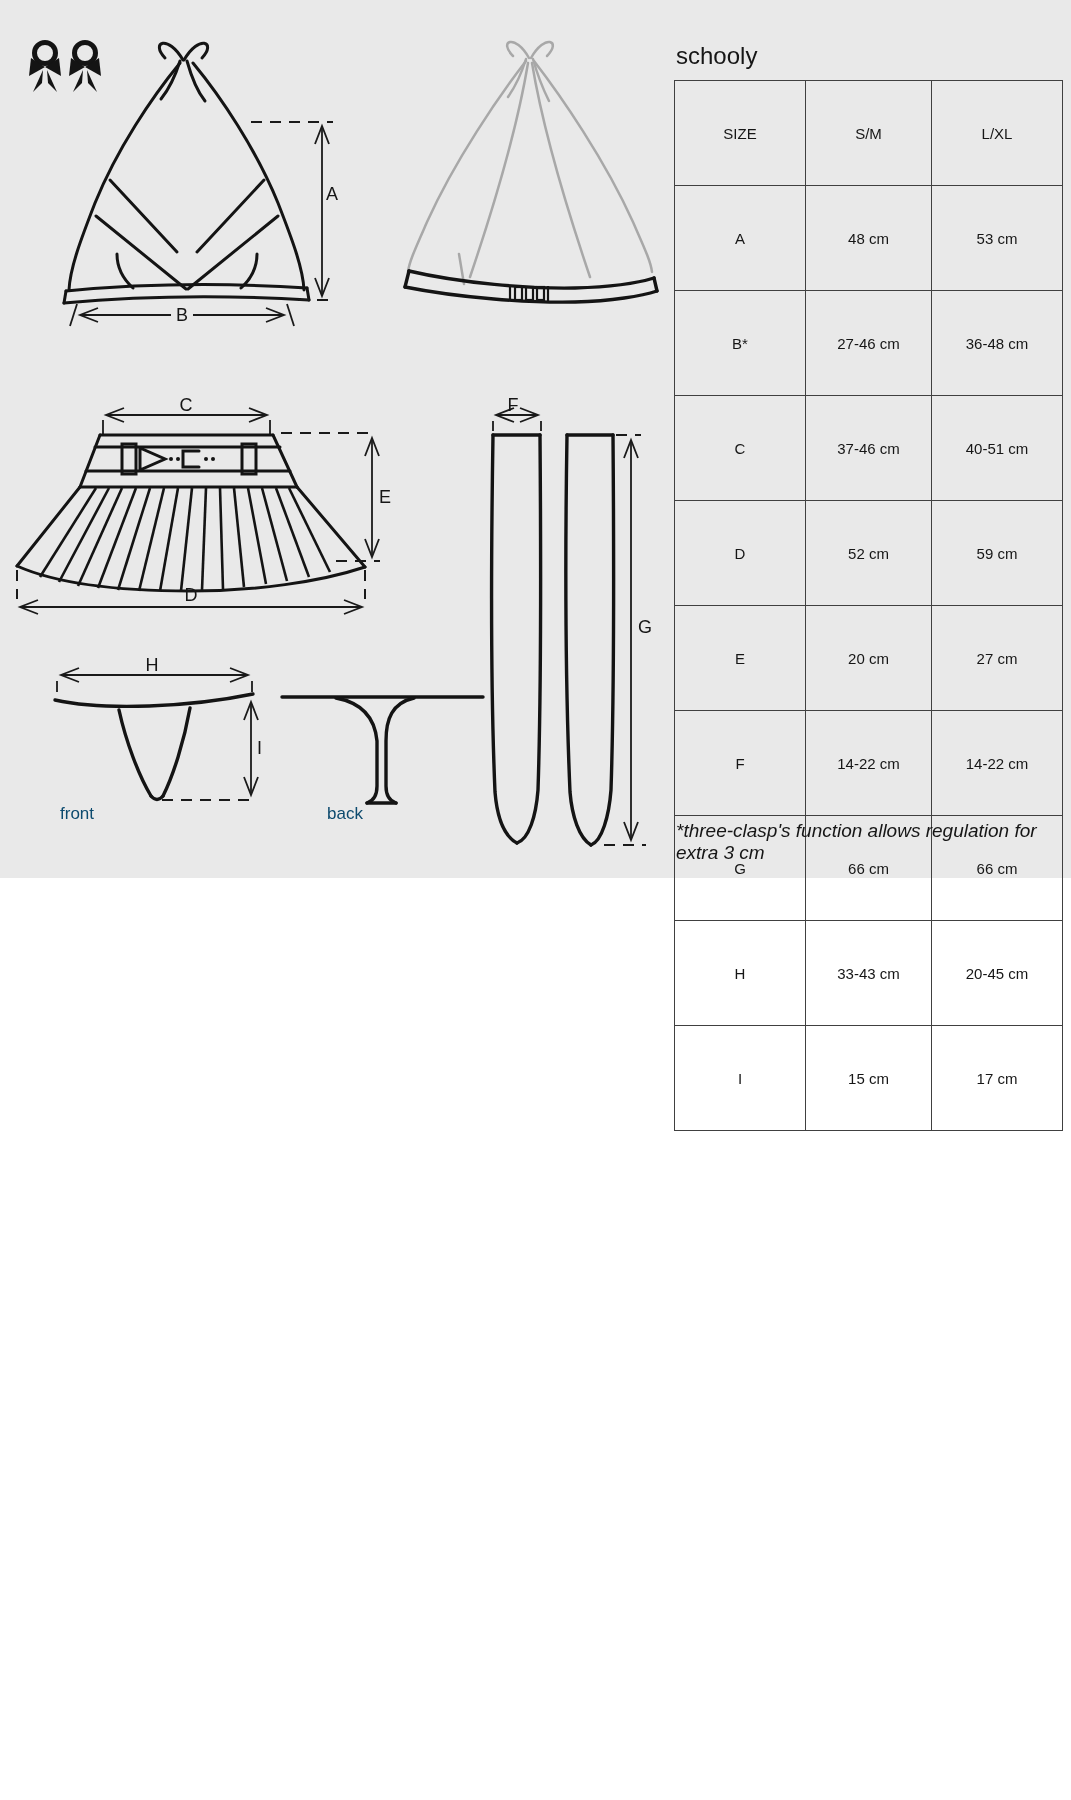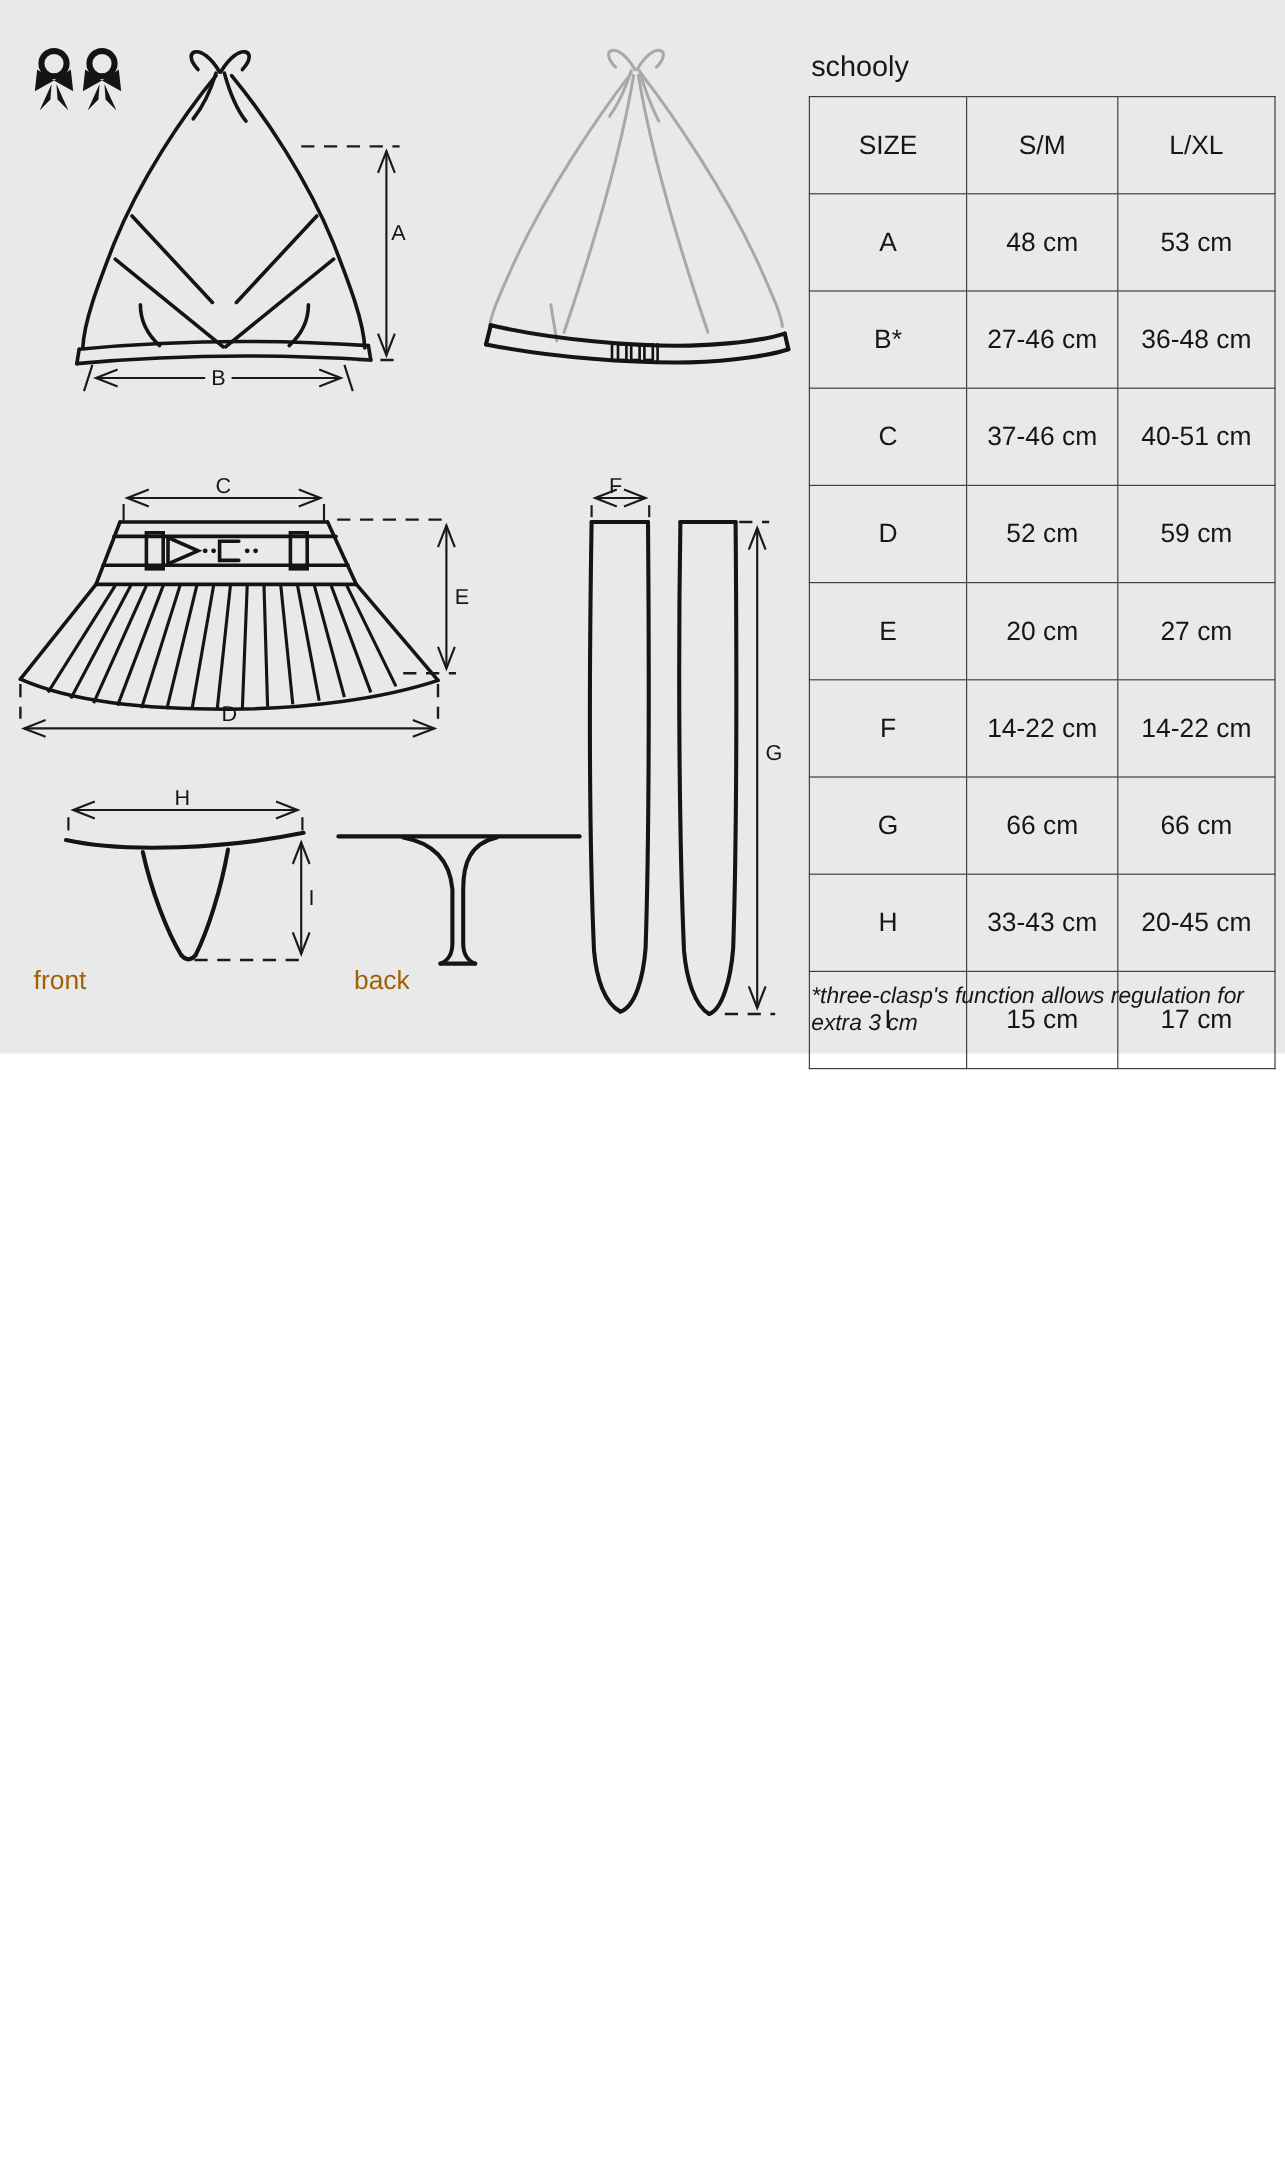--- a/index.html
+++ b/index.html
@@ -3,25 +3,25 @@
 <meta charset="utf-8">
 <style>
   html,body{margin:0;padding:0;background:#ffffff;}
   .canvas{position:relative;width:1071px;height:1800px;background:#ffffff;overflow:hidden;
           font-family:"Liberation Sans", sans-serif;color:#161616;}
   .panel{position:absolute;left:0;top:0;width:1071px;height:878px;background:#e9e9e9;}
   svg.diagram{position:absolute;left:0;top:0;}
   .lbl{position:absolute;font-size:18px;color:#161616;white-space:nowrap;}
   .lbl.center{transform:translateX(-50%);}
   .lbl.onLine{background:#e9e9e9;padding:0 5px;}
-  .viewlbl{position:absolute;font-size:22px;color:#a16207;white-space:nowrap;}
+  .viewlbl{position:absolute;font-size:17px;color:#0c4a6e;white-space:nowrap;margin-left:32px;}
   .title{position:absolute;left:676px;top:42px;font-size:24px;color:#161616;}
   table.size{position:absolute;left:674px;top:80px;border-collapse:collapse;table-layout:fixed;}
   table.size th,table.size td{border:1.4px solid #404040;text-align:center;vertical-align:middle;
-      font-weight:normal;font-size:22px;color:#161616;padding:4px;}
+      font-weight:normal;font-size:15px;color:#161616;padding:16px;}
   table.size th{height:72px;}
   table.size td{height:72px;}
   col.c1{width:131px;} col.c2{width:126px;} col.c3{width:131px;}
   .footnote{position:absolute;left:676px;top:820px;width:392px;font-size:19px;line-height:1.18;color:#161616;font-style:italic;}
   
   .blk{stroke:#141414;fill:none;stroke-width:3;stroke-linecap:round;}
   .blk-thick{stroke:#141414;fill:none;stroke-width:3.4;stroke-linecap:round;}
   .gry{stroke:#a8a8a8;fill:none;stroke-width:2.5;stroke-linecap:round;}
   .dim{stroke:#1a1a1a;fill:none;stroke-width:1.8;}
   .dash{stroke:#1a1a1a;fill:none;stroke-width:2;stroke-dasharray:11 8;}

